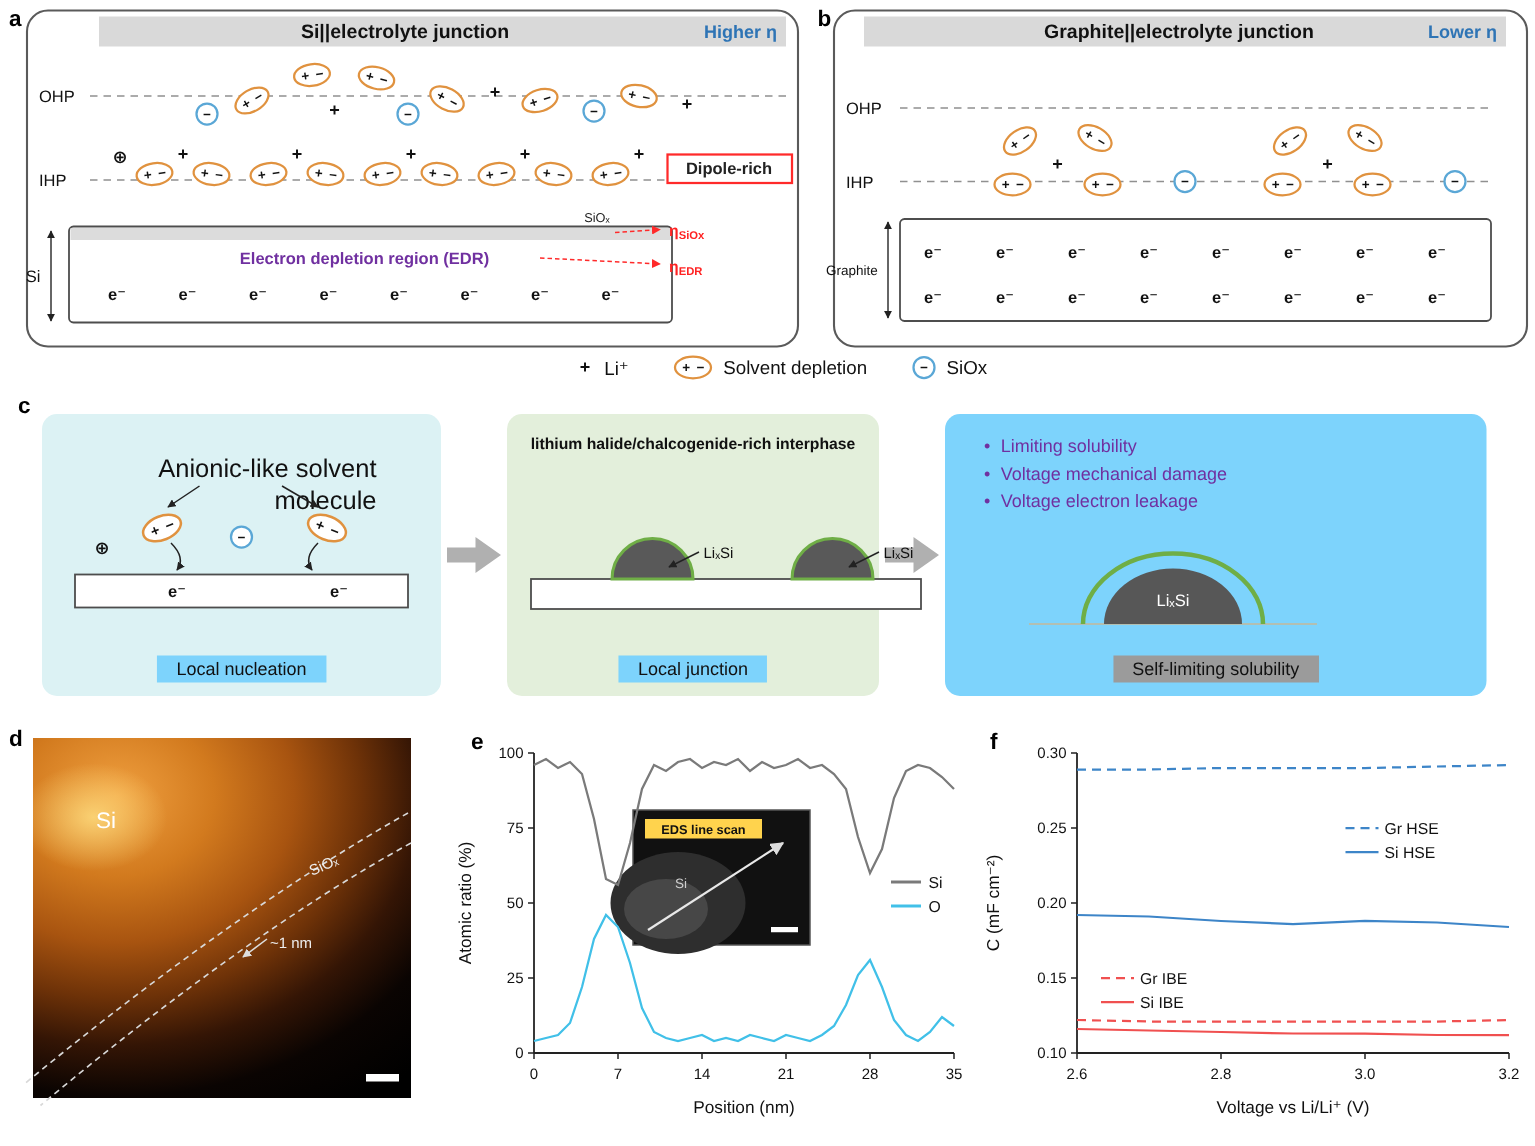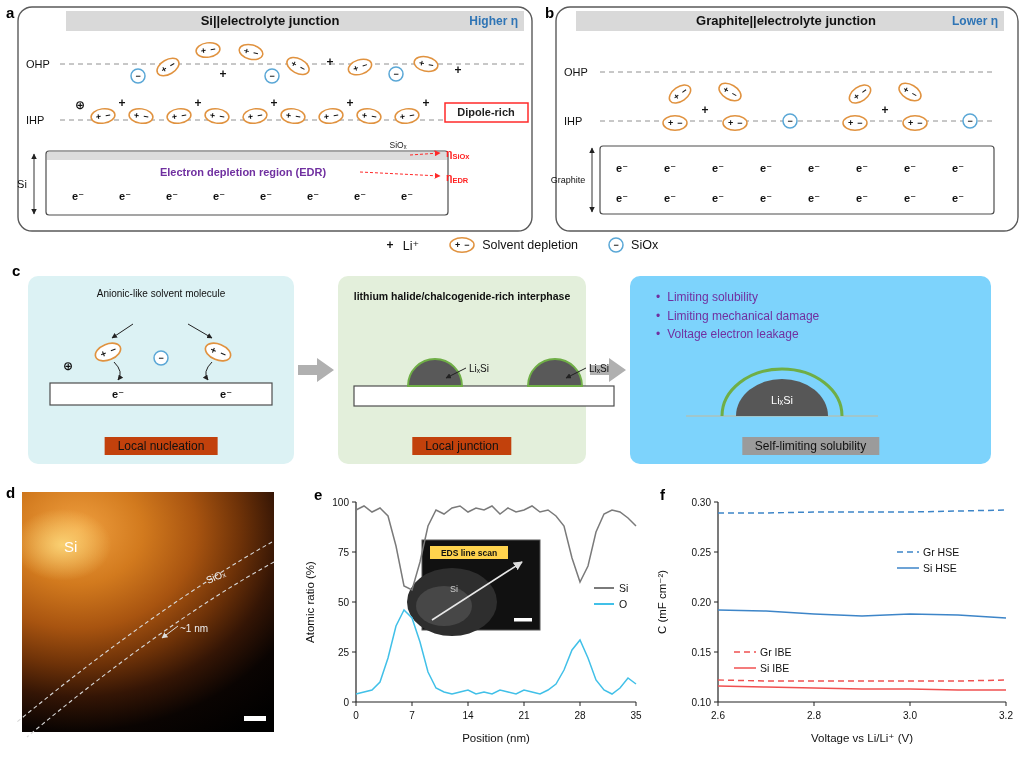--- a/index.html
+++ b/index.html
@@ -28,23 +28,23 @@
   .smlab{font-size:8.5px;fill:#222;text-anchor:middle}
   .arrln{stroke:#222;stroke-width:1;fill:none}
   .legend-row{position:absolute;left:290px;top:236px;width:460px;display:flex;justify-content:center;align-items:center;gap:28px;font-size:12.5px;color:#111}
   .leg-item{display:flex;align-items:center;gap:5px}
   .cboxes{position:absolute;left:28px;top:276px;width:968px;height:188px;display:flex}
   .cbox{position:relative;height:188px;border-radius:10px}
   .cbox1{width:266px;background:#dcf2f4}
   .cbox2{width:248px;background:#e3efdb}
   .cbox3{width:361px;background:#7dd3fc}
   .awrap{width:44px;display:flex;align-items:center;justify-content:center}
-  .ctitle1{font-size:10px;color:#111;width:180px;margin:12px auto 0;text-align:center;line-height:1.25}
+  .ctitle1{font-size:17px;color:#111;width:180px;margin:26px auto 0;text-align:right;line-height:1.25}
   .ctitle2{font-size:10.5px;font-weight:bold;color:#111;width:220px;margin:14px auto 0;text-align:center;line-height:1.3}
-  .chip{position:absolute;bottom:9px;left:50%;transform:translateX(-50%);background:#c2410c;padding:2px 13px;font-size:12px;color:#111;white-space:nowrap}
+  .chip{position:absolute;bottom:9px;left:50%;transform:translateX(-50%);background:#7dd3fc;padding:2px 13px;font-size:12px;color:#111;white-space:nowrap}
   .chip-dark{background:#9b9b9b}
   .bullets{position:absolute;top:12px;left:26px;font-size:12px;color:#7030a0;line-height:1.55}
   .brow span.bdot{margin-right:7px}
   .dimg{position:absolute;left:22px;top:492px;width:252px;height:240px;background:
     radial-gradient(26% 20% at 16% 22%, rgba(255,224,130,.8), rgba(255,190,70,0) 75%),
     radial-gradient(118% 102% at 22% 16%, #f0a040 0%, #d27a1e 22%, #a85410 40%, #6e3208 55%, #341505 68%, #0a0402 82%, #000 100%);}
   .tick{font-size:10px;fill:#111}
   .leg{font-size:10.5px;fill:#111}
   .caxlab{font-size:11.5px;fill:#111;text-anchor:middle}
 </style>
@@ -395,21 +395,21 @@
 
     <div class="awrap">
       <svg width="36" height="28" style="position:static">
           <polygon points="0,9 19,9 19,2 36,14 19,26 19,19 0,19" fill="#b0b0b0"></polygon>
         </svg>
     </div>
 
     <div class="cbox cbox3">
       <div class="bullets">
         <div class="brow"><span class="bdot">•</span><span>Limiting solubility</span></div>
-        <div class="brow"><span class="bdot">•</span><span>Limiting mechanical damage</span></div>
+        <div class="brow"><span class="bdot">•</span><span>Voltage mechanical damage</span></div>
         <div class="brow"><span class="bdot">•</span><span>Voltage electron leakage</span></div>
       </div>
       <svg style="left:0;top:62px" width="302" height="95">
         <line x1="56" y1="78" x2="248" y2="78" stroke="#c4b99a" stroke-width="1"></line>
         <path d="M92,78 A60,47 0 0 1 212,78" fill="none" stroke="#6fae46" stroke-width="3"></path>
         <path d="M106,78 A46,37 0 0 1 198,78 Z" fill="#575757"></path>
         <text x="152" y="66" text-anchor="middle" font-size="11" fill="#fff">LiₓSi</text>
       </svg>
       <div class="chip chip-dark">Self-limiting solubility</div>
     </div>

